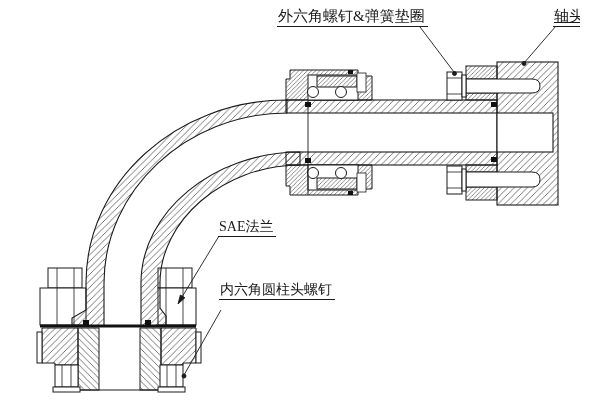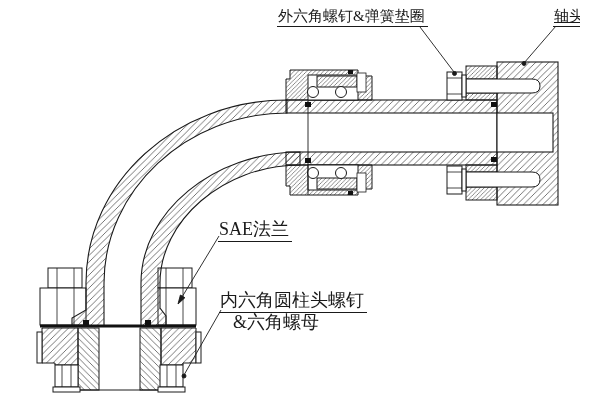--- a/index.html
+++ b/index.html
@@ -7,21 +7,21 @@
     position:relative;width:580px;height:410px;background:#fff;overflow:hidden;
     font-family:"Liberation Serif","DejaVu Serif",serif;color:#1a1a1a;
   }
   .canvas svg{position:absolute;left:0;top:0;}
   .lbl{
     position:absolute;white-space:nowrap;color:#1a1a1a;
     font-family:"Liberation Serif","DejaVu Serif",serif;line-height:1.15;
   }
   .lbl.u{border-bottom:1.2px solid #1a1a1a;padding:0 3px 1px 1px;}
   .f15{font-size:15px;}
-  .f14{font-size:18px;}
+  .f14{font-size:14px;}
 </style>
 </head>
 <body>
 
 <div class="canvas">
 
   <svg width="612" height="410" viewBox="0 0 612 410">
     <defs>
       <pattern id="hA" patternUnits="userSpaceOnUse" width="6.5" height="6.5">
         <path d="M0,6.5 L6.5,0 M-1,1 L1,-1 M5.5,7.5 L7.5,5.5" stroke="#3c3c3c" stroke-width="0.7" fill="none"></path>
@@ -136,17 +136,16 @@
       <circle cx="184" cy="376" r="2"></circle>
     </g>
   </svg>
 
   <div class="lbl u f15" style="left:277px;top:8px;">外六角螺钉&amp;弹簧垫圈</div>
 
   <div class="lbl u f15" style="left:553px;top:8px;text-decoration:underline;">轴头</div>
 
   <div class="lbl u f14" style="left:218px;top:219px;">SAE法兰</div>
 
-  <div class="lbl u f14" style="left:219px;top:290px;">内六角圆柱头螺钉</div>
+  <div class="lbl u f14" style="left:219px;top:282px;">内六角圆柱头螺钉</div>
 
-  <div class="lbl f14" style="left:233px;top:312px;">&amp;六角螺母</div>
 
 </div>
 
 </body></html>

